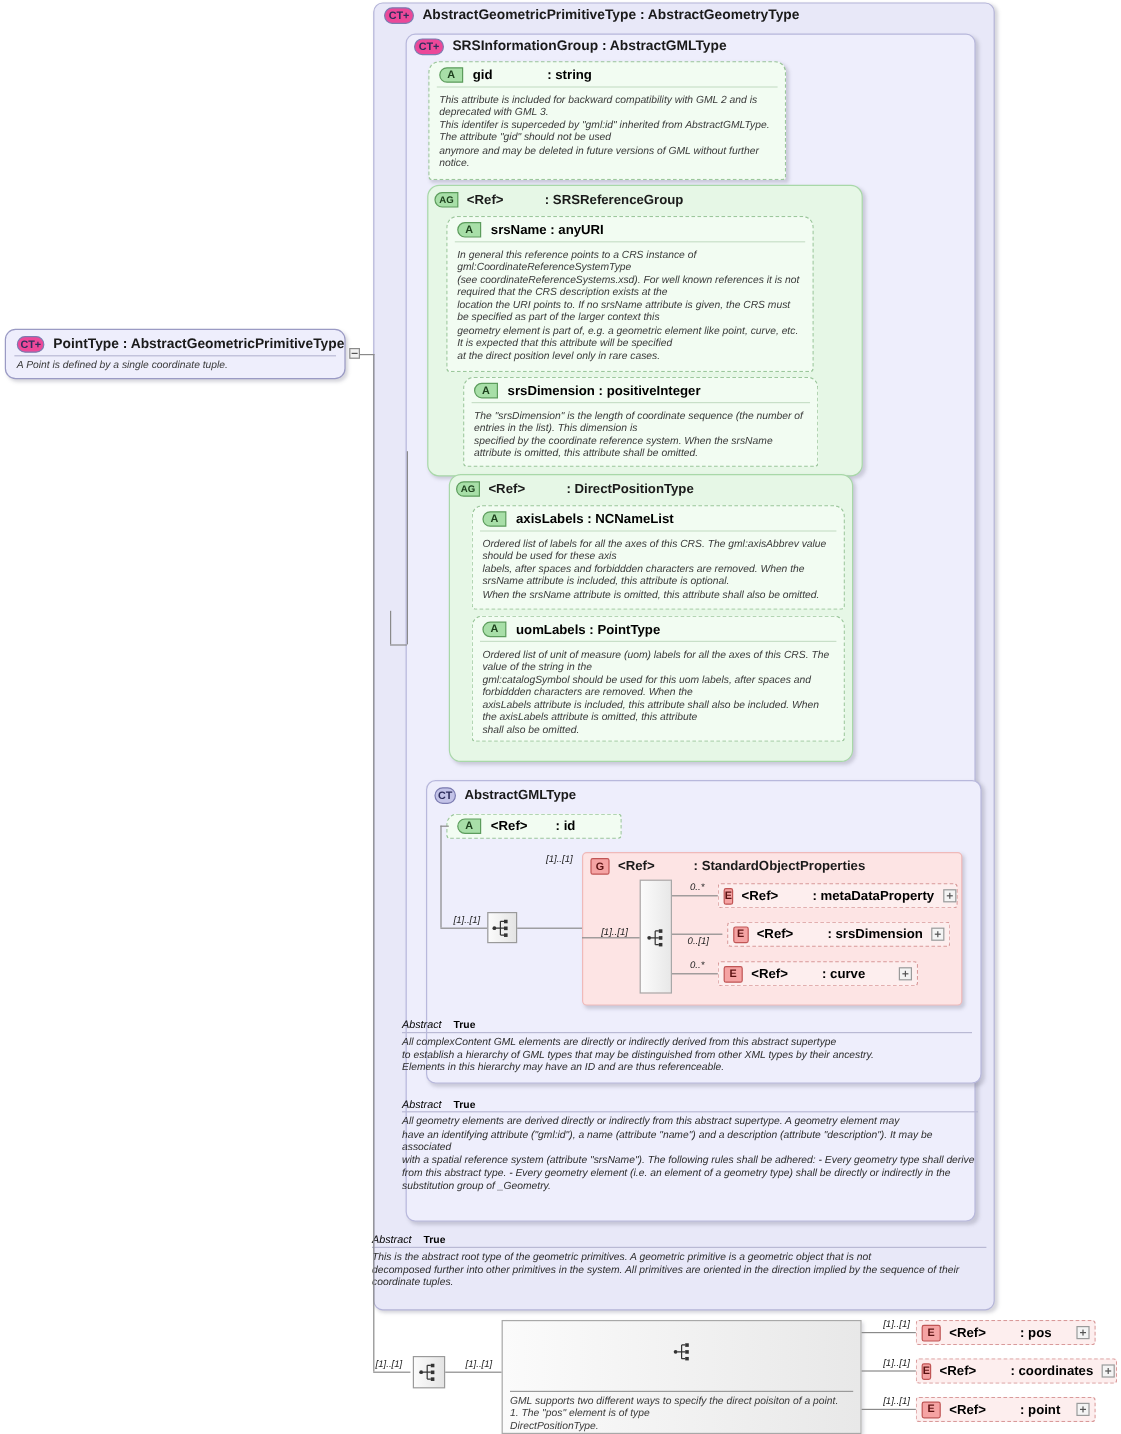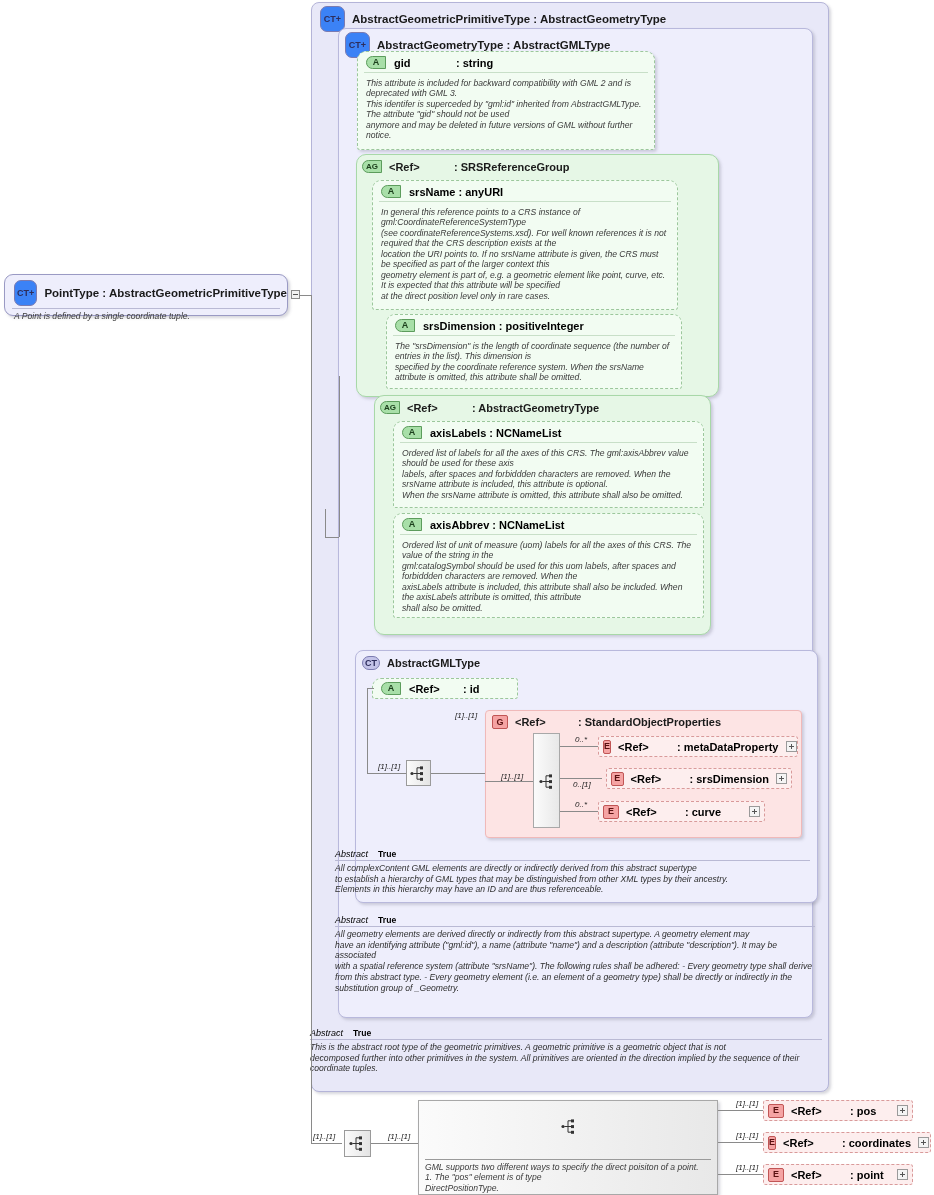--- a/index.html
+++ b/index.html
@@ -14,21 +14,21 @@
   .panel{position:absolute;box-sizing:border-box;border-radius:8px;}
   .panel-ct{background:#e8e8f8;border:1px solid #b4b4d8;}
   .panel-ct2{background:#eeeefc;border:1px solid #b8b8dc;}
   .panel-green{background:#e6f7e6;border:1px solid #a8d8a8;border-radius:10px;}
   .panel-pink{background:#fde4e4;border:1px solid #f0b9b9;border-radius:4px;}
   .shadow{box-shadow:2px 2px 3px rgba(120,120,140,.30);}
 
   
   .badge{display:inline-flex;align-items:center;justify-content:center;
          font-size:9px;font-weight:bold;line-height:1;box-sizing:border-box;}
-  .b-ct{width:25px;height:26px;border-radius:7px;background:#3b82f6;
+  .b-ct{width:25px;height:14px;border-radius:7px;background:#ec4899;
         border:1px solid #7b7bb0;color:#2d2d5c;letter-spacing:0px;}
   .b-ctplain{width:18px;height:14px;border-radius:7px;background:#c3c3e8;
         border:1px solid #7b7bb0;color:#2d2d5c;}
   .b-a{width:20px;height:13px;border-radius:7px 0 0 7px;background:#a8dfa8;
        border:1px solid #5c9c5c;color:#1d401d;font-size:9px;}
   .b-ag{width:20px;height:13px;border-radius:7px 0 0 7px;background:#a8dfa8;
        border:1px solid #5c9c5c;color:#1d401d;font-size:8px;}
   .b-g{width:16px;height:14px;background:#f5a3a3;border:1px solid #c05555;
        color:#5a1111;border-radius:2px;font-size:9px;}
   .b-e{width:16px;height:14px;background:#f5a3a3;border:1px solid #c05555;
@@ -98,21 +98,21 @@
 
 <div class="abs hdr" style="left:320px;top:6px;">
   <span class="badge b-ct">CT+</span>
   <span>AbstractGeometricPrimitiveType : AbstractGeometryType</span>
 </div>
 
 <div class="panel panel-ct2 shadow" style="left:338px;top:28px;width:475px;height:990px;"></div>
 
 <div class="abs hdr" style="left:345px;top:32px;">
   <span class="badge b-ct">CT+</span>
-  <span>AbstractGeometryType : AbstractGMLType</span>
+  <span>SRSInformationGroup : AbstractGMLType</span>
 </div>
 
 <div class="attrcard shadow" style="left:357px;top:51px;width:298px;height:99px;">
   <div class="ttl" style="padding:4px 0 0 8px;">
     <span class="badge b-a">A</span>
     <span style="min-width:54px;display:inline-block;">gid</span>
     <span>: string</span>
   </div>
   <div class="sep"></div>
   <div class="docline" style="padding:2px 8px 0 8px;">This attribute is included for backward compatibility with GML 2 and is deprecated with GML 3.
@@ -147,38 +147,38 @@
   </div>
   <div class="sep"></div>
   <div class="docline" style="padding:2px 7px 0 8px;">The "srsDimension" is the length of coordinate sequence (the number of entries in the list). This dimension is
 specified by the coordinate reference system. When the srsName attribute is omitted, this attribute shall be omitted.</div>
 </div>
 
 <div class="panel panel-green shadow" style="left:374px;top:395px;width:337px;height:240px;"></div>
 <div class="abs hdr small" style="left:380px;top:401px;">
   <span class="badge b-ag">AG</span>
   <span style="min-width:58px;display:inline-block;font-weight:bold;">&lt;Ref&gt;</span>
-  <span>: AbstractGeometryType</span>
+  <span>: DirectPositionType</span>
 </div>
 
 <div class="attrcard" style="left:393px;top:421px;width:311px;height:87px;">
   <div class="ttl" style="padding:4px 0 0 8px;">
     <span class="badge b-a">A</span>
     <span>axisLabels : NCNameList</span>
   </div>
   <div class="sep"></div>
   <div class="docline" style="padding:2px 7px 0 8px;">Ordered list of labels for all the axes of this CRS. The gml:axisAbbrev value should be used for these axis
 labels, after spaces and forbiddden characters are removed. When the srsName attribute is included, this attribute is optional.
 When the srsName attribute is omitted, this attribute shall also be omitted.</div>
 </div>
 
 <div class="attrcard" style="left:393px;top:513px;width:311px;height:105px;">
   <div class="ttl" style="padding:4px 0 0 8px;">
     <span class="badge b-a">A</span>
-    <span>axisAbbrev : NCNameList</span>
+    <span>uomLabels : PointType</span>
   </div>
   <div class="sep"></div>
   <div class="docline" style="padding:2px 7px 0 8px;">Ordered list of unit of measure (uom) labels for all the axes of this CRS. The value of the string in the
 gml:catalogSymbol should be used for this uom labels, after spaces and forbiddden characters are removed. When the
 axisLabels attribute is included, this attribute shall also be included. When the axisLabels attribute is omitted, this attribute
 shall also be omitted.</div>
 </div>
 
 <div class="panel panel-ct2 shadow" style="left:355px;top:650px;width:463px;height:253px;"></div>
 <div class="abs hdr small" style="left:362px;top:656px;">

